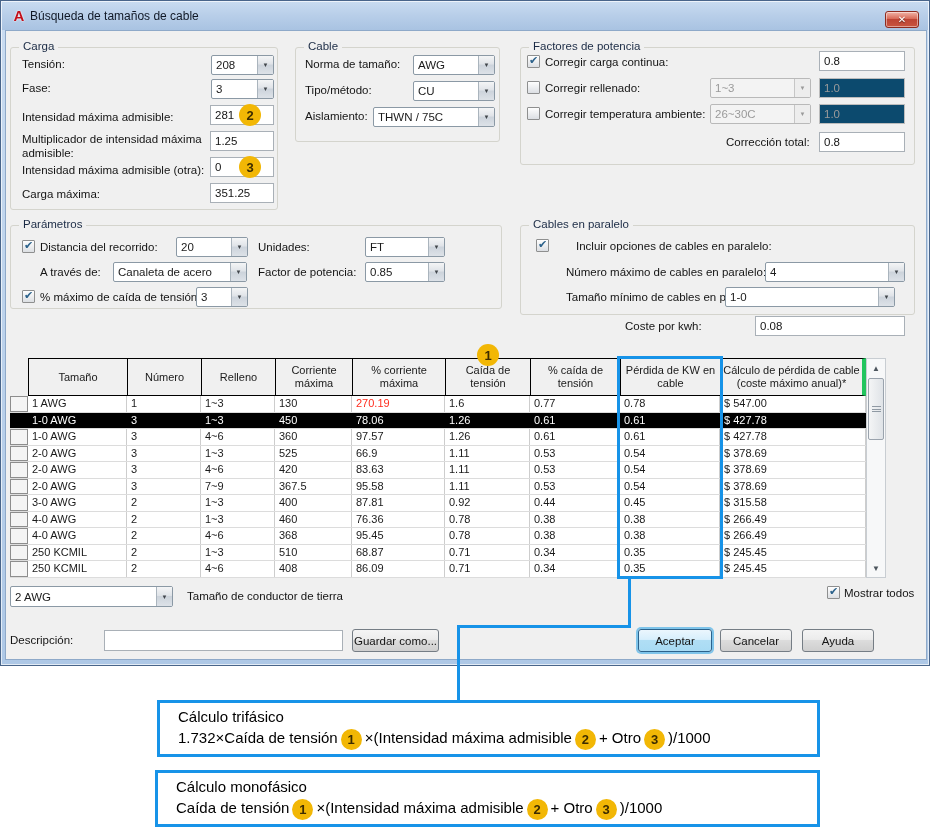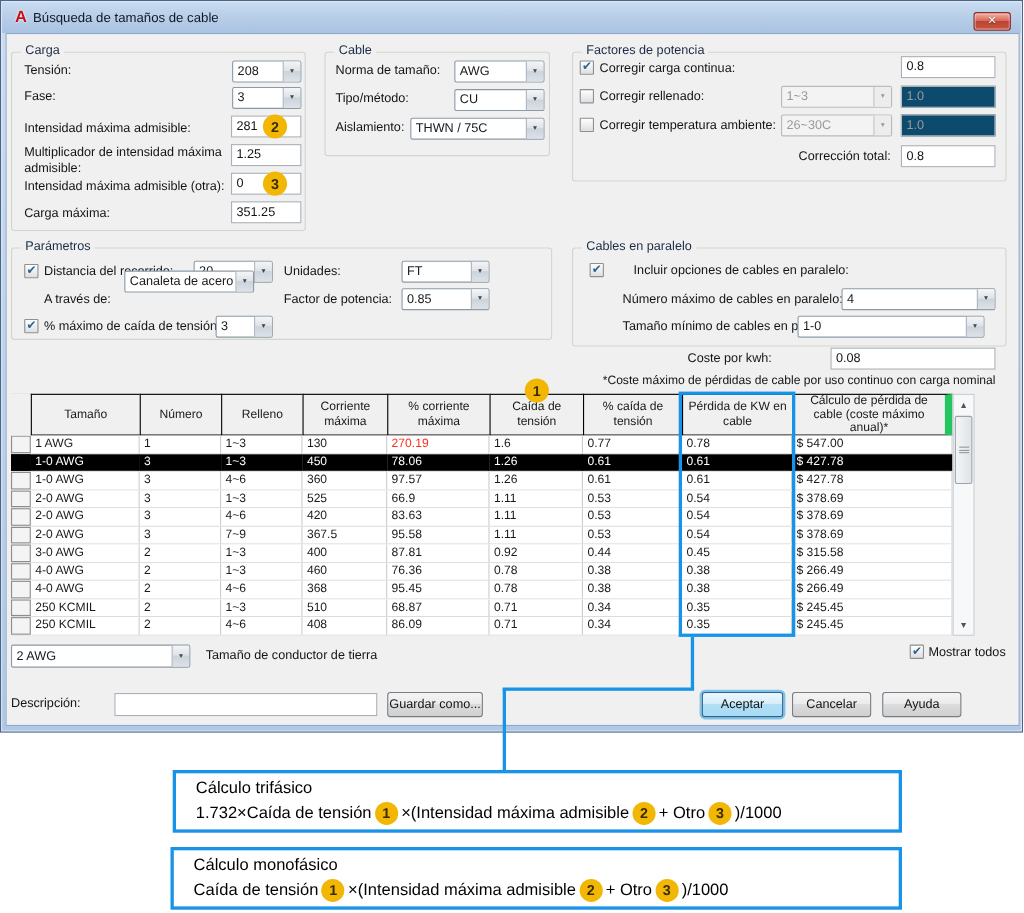--- a/index.html
+++ b/index.html
@@ -73,21 +73,21 @@
     color:#3c2c00;font-size:13px;font-weight:bold;align-items:center;justify-content:center;
     vertical-align:middle;margin:0 3px;}
 
   
   .table-wrap{position:absolute;left:10px;top:358px;width:856px;height:220px;background:#fff;
     border:1px solid #9aa0a6;}
   .thead{position:absolute;left:10px;top:358px;width:856px;height:38px;display:flex;background:#f0f0f0}
   .th{border-top:1px solid #000;border-bottom:1px solid #000;border-left:1px solid #000;
     font-size:11px;display:flex;align-items:center;justify-content:center;text-align:center;
     padding:0 2px;line-height:1.15;background:#f0f0f0}
-  .th:last-child{border-right:7px solid #22c55e}
+  .th:last-child{border-right:4px solid #22c55e}
   .th.col-0{border:none}
   .tbody{position:absolute;left:10px;top:396px;width:856px;height:182px;background:#fff;overflow:hidden}
   .tr{display:flex;height:16.5px;border-bottom:1px solid #dcdcdc;background:#fff}
   .td{font-size:11px;padding:1px 0 0 4px;border-right:1px solid #cdcdcd;white-space:nowrap;overflow:hidden}
   .td.col-0{background:#f4f4f4;border:1px solid #8d8d8d;padding:0}
   .tr.selected .td{background:#000;color:#fff;border-right-color:#000}
   .tr.selected .td.col-0{background:#000;border-color:#000}
   .td.red{color:var(--red)}
   .col-0{width:18px;flex:none}
   .col-1{width:99px;flex:none}
@@ -230,21 +230,21 @@
       </span>
   </div>
   <div class="lbl" style="left:258px;top:241px">Unidades:</div>
   <div class="combo" style="left:365px;top:237px;width:80px">
     <span class="combo-val">FT</span>
     <span class="combo-btn">
         <span class="arr">▼</span>
       </span>
   </div>
   <div class="lbl" style="left:40px;top:266px">A través de:</div>
-  <div class="combo" style="left:113px;top:246px;width:118px">
+  <div class="combo" style="left:113px;top:262px;width:134px">
     <span class="combo-val">Canaleta de acero</span>
     <span class="combo-btn">
         <span class="arr">▼</span>
       </span>
   </div>
   <div class="lbl" style="left:258px;top:266px">Factor de potencia:</div>
   <div class="combo" style="left:365px;top:262px;width:80px">
     <span class="combo-val">0.85</span>
     <span class="combo-btn">
         <span class="arr">▼</span>
@@ -274,21 +274,20 @@
   <div class="lbl" style="left:566px;top:291px">Tamaño mínimo de cables en paralelo:</div>
   <div class="combo" style="left:725px;top:287px;width:170px">
     <span class="combo-val">1-0</span>
     <span class="combo-btn">
         <span class="arr">▼</span>
       </span>
   </div>
 
   <div class="lbl" style="left:625px;top:320px">Coste por kwh:</div>
   <input class="tinput" style="left: 755px; top: 316px; width: 150px;" readonly="" value="0.08">
-  <div class="footnote" style="left:300px;top:340px;width:605px">*Coste máximo de pérdidas de cable por uso continuo con carga nominal</div>
 
   <div class="table-wrap"></div>
   <div class="thead">
       <div class="th col-0"></div>
       <div class="th col-1">Tamaño</div>
       <div class="th col-2">Número</div>
       <div class="th col-3">Relleno</div>
       <div class="th col-4">Corriente máxima</div>
       <div class="th col-5">% corriente máxima</div>
       <div class="th col-6">Caída de tensión</div>

